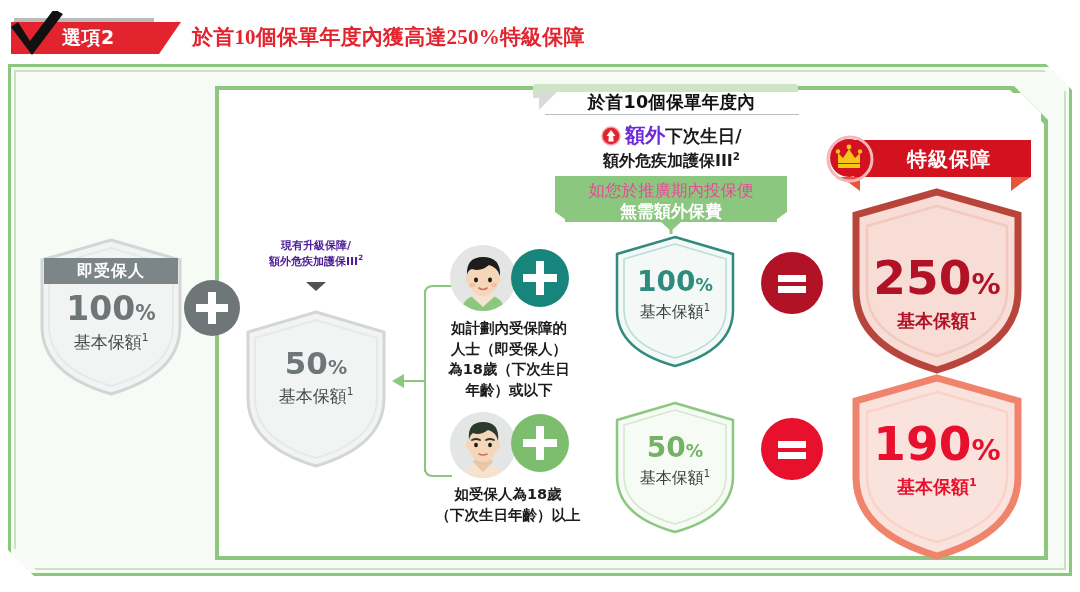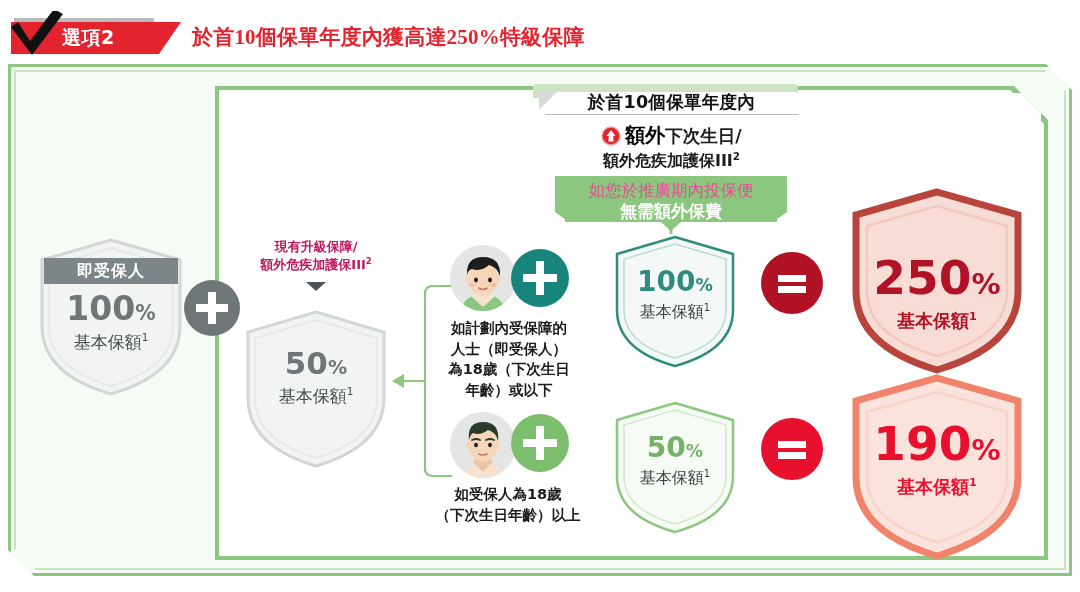--- a/index.html
+++ b/index.html
@@ -158,23 +158,23 @@
   
   .sh2 { left: 242px; top: 306px; width: 148px; height: 165px; }
   .sh2 .shield-text { top: 42px; }
   .sh2 .shield-pct { font-size: 31px; color: #6f7678; }
   .sh2 .shield-sub { font-size: 17px; color: #474d4f; }
   .sh2-label {
     position: absolute;
     left: -30px; top: -68px;
     width: 208px;
     text-align: center;
-    font-size: 13px;
-    font-weight: bold;
-    color: #be185d;
+    font-size: 11px;
+    font-weight: bold;
+    color: #4c1d95;
     line-height: 1.38;
   }
   .sh2-label sup { font-size: 0.65em; }
   .sh2-caret {
     position: absolute;
     left: 64px; top: -24px;
     width: 0; height: 0;
     border-left: 10px solid transparent;
     border-right: 10px solid transparent;
     border-top: 9px solid #4f5557;
@@ -286,21 +286,21 @@
   .callout-line2 {
     position: absolute;
     left: 6px; top: 38px;
     width: 265px;
     text-align: center;
     font-size: 17.5px;
     font-weight: bold;
     color: #1c1c1c;
     white-space: nowrap;
   }
-  .callout-line2 .em { color: #000000; font-size: 20px; }
+  .callout-line2 .em { color: #6d28d9; font-size: 20px; }
   .arrow-badge {
     display: inline-block;
     width: 20px; height: 20px;
     vertical-align: -4px;
     margin-right: 4px;
   }
   .callout-line3 {
     position: absolute;
     left: 6px; top: 66px;
     width: 265px;
@@ -552,20 +552,35 @@
     </div>
   </div>
 
   <div class="op-circle eq-dark">
     <svg viewBox="0 0 62 62" width="62" height="62">
       <rect x="17" y="23" width="28" height="7" fill="#ffffff"></rect>
       <rect x="17" y="34" width="28" height="7" fill="#ffffff"></rect>
     </svg>
   </div>
 
+  <div class="prem-ribbon">
+    <div class="prem-fold-l"></div>
+    <div class="prem-fold-r"></div>
+    <div class="prem-body"></div>
+    <div class="prem-label">特級保障</div>
+    <svg class="crown-badge" viewBox="0 0 50 50">
+      <circle cx="24" cy="24" r="22" fill="none" stroke="#f4b8bc" stroke-width="3"></circle>
+      <circle cx="23" cy="23" r="19" fill="#d4111f"></circle>
+      <path d="M12 28 L12 18 L17 23 L23 14 L29 23 L34 18 L34 28 Z" fill="#f5c518"></path>
+      <rect x="12" y="29" width="22" height="4" fill="#f5c518"></rect>
+      <circle cx="12" cy="16.5" r="2.2" fill="#f5c518"></circle>
+      <circle cx="34" cy="16.5" r="2.2" fill="#f5c518"></circle>
+      <circle cx="23" cy="12" r="2.4" fill="#f5c518"></circle>
+    </svg>
+  </div>
 
   <div class="shield sh5">
     <svg viewBox="0 0 176 190" width="176" height="190">
       <path d="M88 6 L169 29 L169 105 Q169 160 88 184 Q7 160 7 105 L7 29 Z" fill="#f7ddd6" stroke="#b8453c" stroke-width="7"></path>
       <path d="M88 20 L158 40 L158 105 Q158 150 88 170 Q18 150 18 105 L18 40 Z" fill="none" stroke="#f2c9bf" stroke-width="2.5"></path>
     </svg>
     <div class="shield-text">
       <div class="shield-pct"><span>250</span><span class="unit">%</span></div>
       <div class="shield-sub"><span>基本保額</span><sup>1</sup></div>
     </div>

